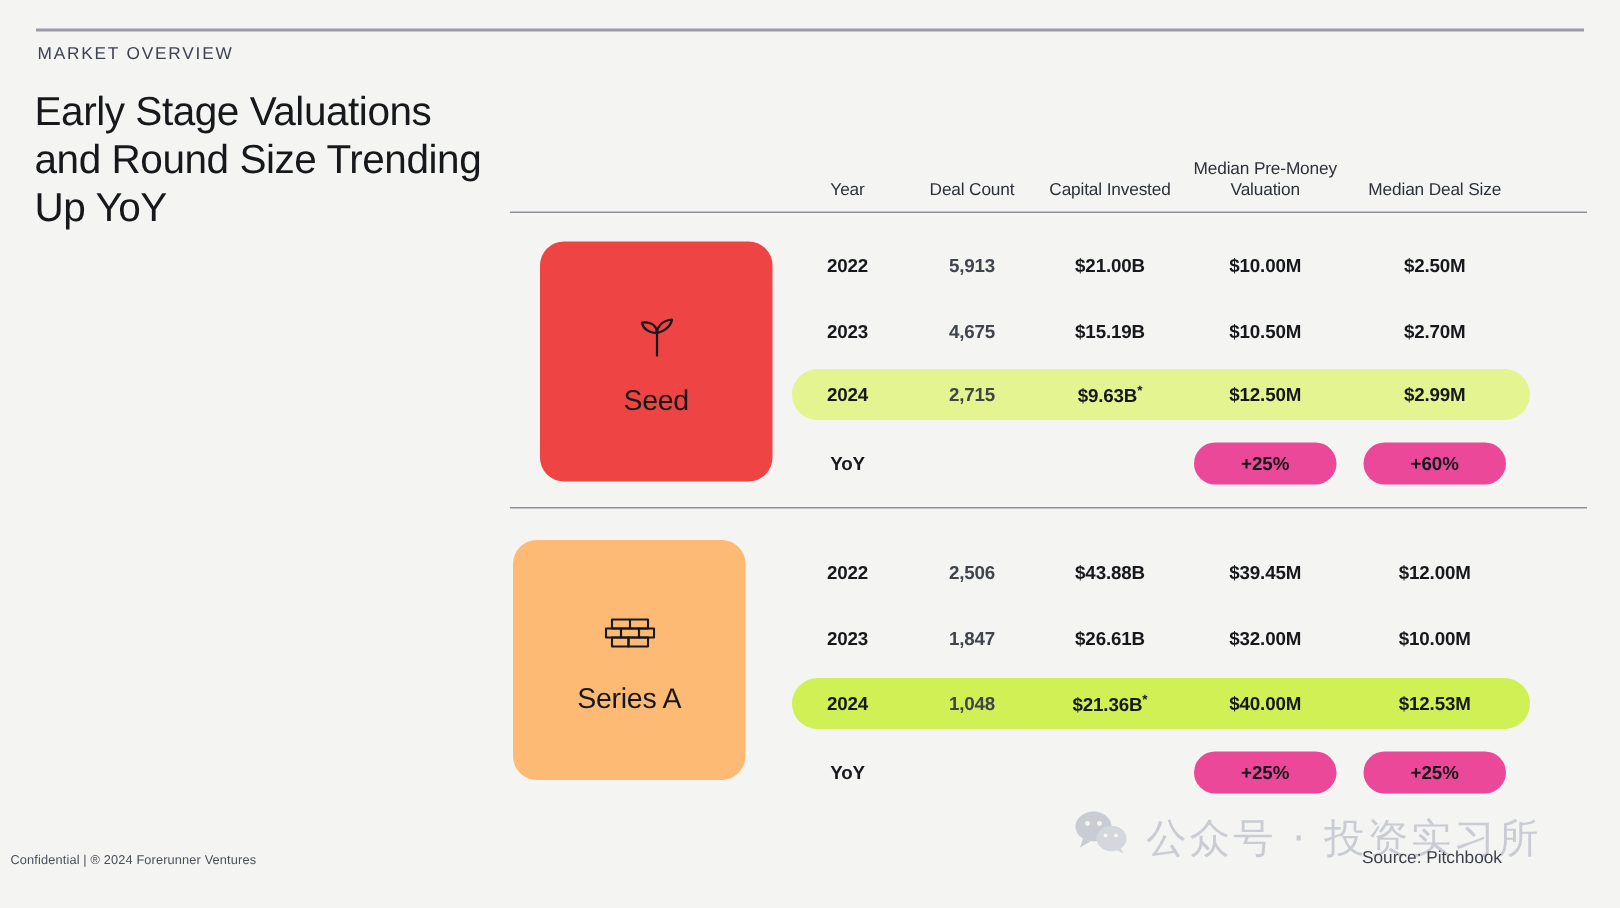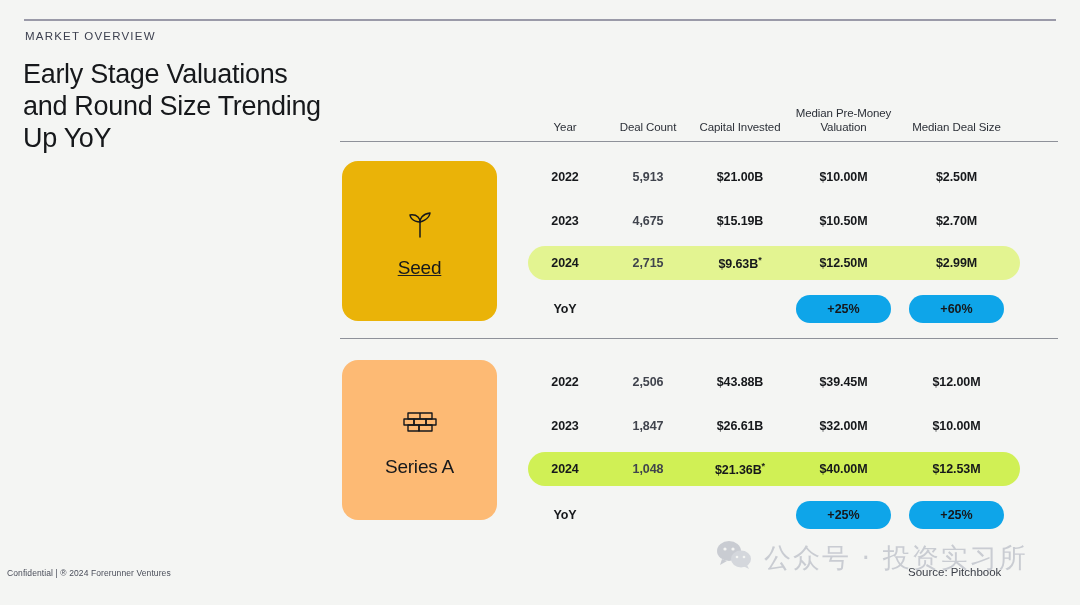--- a/index.html
+++ b/index.html
@@ -60,21 +60,21 @@
   .stage-card {
     position: absolute;
     width: 155px;
     height: 160px;
     border-radius: 16px;
     display: flex;
     flex-direction: column;
     align-items: center;
     justify-content: center;
   }
-  .stage-card.seed { left: 342px; top: 161px; background: #eab308; text-decoration: underline; }
+  .stage-card.seed { left: 360px; top: 161px; background: #ef4444; }
   .stage-card.series-a { left: 342px; top: 360px; background: #fdba74; }
   .stage-icon {
     width: 44px;
     height: 44px;
     display: flex;
     align-items: center;
     justify-content: center;
     margin-bottom: 10px;
   }
   .stage-label {
@@ -142,21 +142,21 @@
   }
   .hdr.year { width: 74px; }
   .hdr.count { width: 92px; }
   .hdr.capital { width: 92px; }
   .hdr.valuation { width: 115px; }
   .hdr.dealsize { width: 111px; }
 
   
   .pill {
     display: inline-block;
-    background: #0ea5e9;
+    background: #ec4899;
     border-radius: 14px;
     padding: 7px 0;
     width: 95px;
     text-align: center;
     font-size: 12.5px;
     font-weight: 700;
     color: #16181b;
   }
   .pill-slot {
     display: flex;

